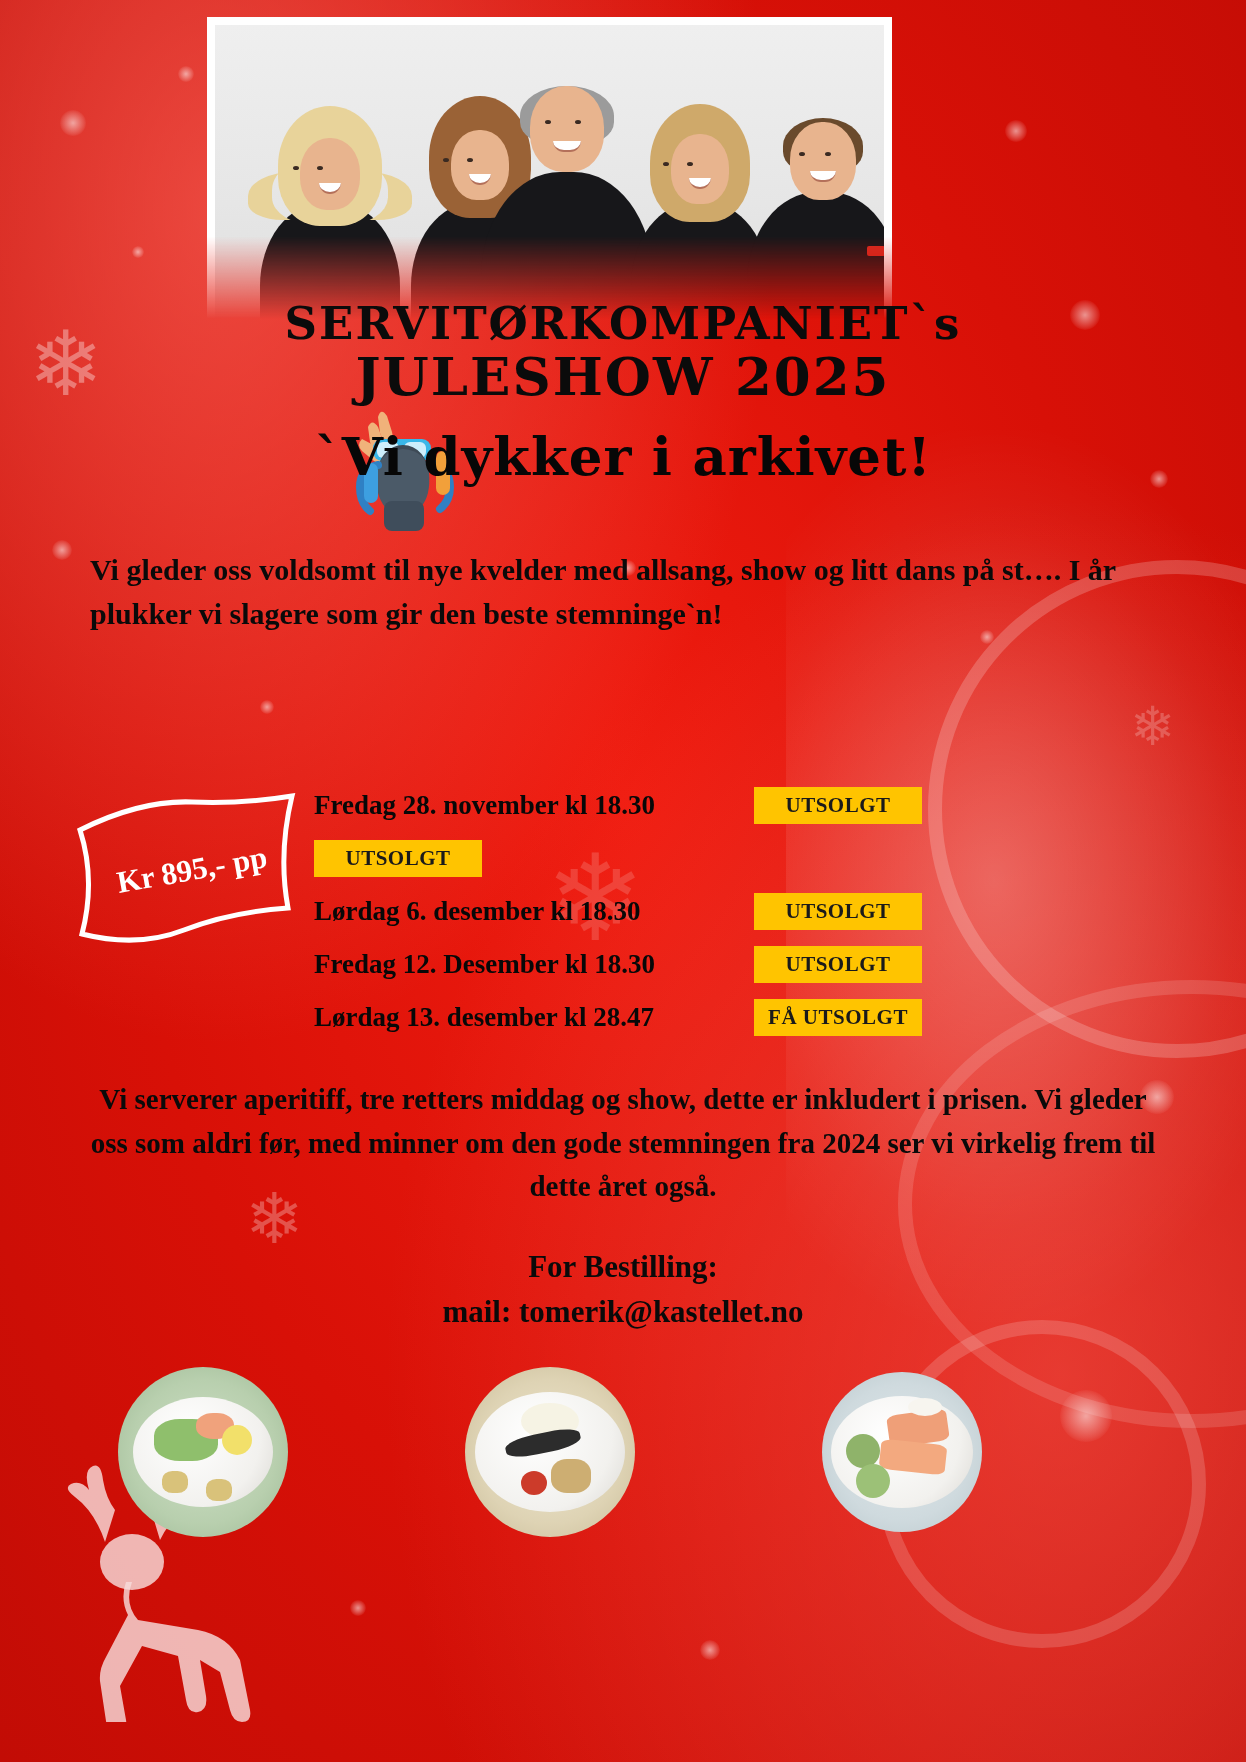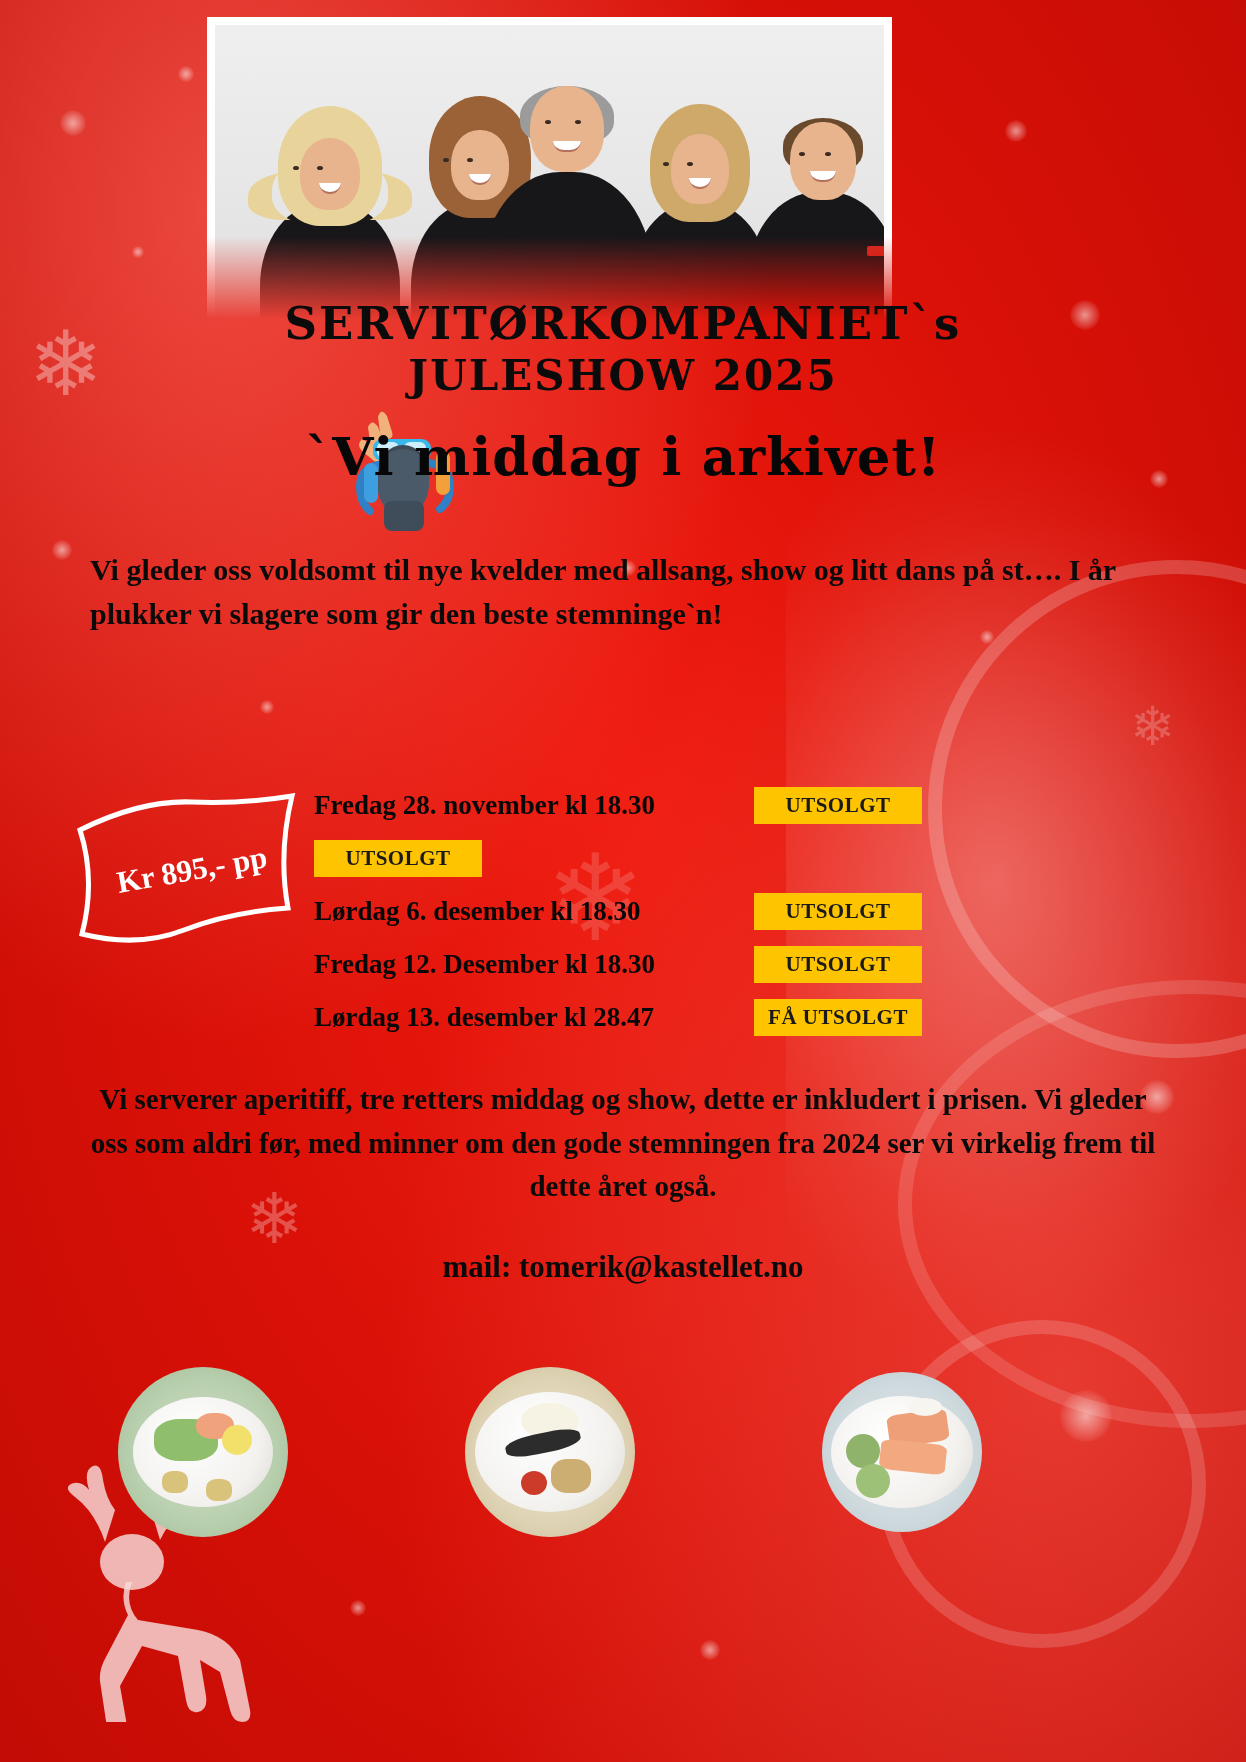--- a/index.html
+++ b/index.html
@@ -138,21 +138,21 @@
   }
   .title-1, .title-2 {
     font-family: "DejaVu Serif", serif;
     font-weight: bold;
     color: #0b0b0b;
     letter-spacing: 2px;
     line-height: 1.06;
     text-align: center;
   }
   .title-1 { font-size: 45px; }
-  .title-2 { font-size: 42px; margin-top: 6px;}
+  .title-2 { font-size: 53px; }
 
   .title-3 {
     position: absolute;
     left: 0; right: 0;
     top: 425px;
     text-align: center;
     font-family: "DejaVu Serif", serif;
     font-weight: bold;
     font-size: 53px;
     color: #070707;
@@ -401,21 +401,21 @@
       <ellipse cx="85" cy="70" rx="26" ry="30" fill="#3e4a56"></ellipse>
       <path d="M85 44 q-24 2-26 24 q-2 22 8 34 l36 0 q10-12 8-34 q-2-22-26-24 z" fill="#4b5a68"></path>
       <rect x="66" y="96" width="40" height="30" rx="8" fill="#3f4d5b"></rect>
       <path d="M60 60 q-18 4-18 22 q0 16 10 24" stroke="#2f80c4" stroke-width="8" fill="none" stroke-linecap="round"></path>
       <path d="M112 58 q20 4 20 24 q0 14-10 22" stroke="#2f80c4" stroke-width="8" fill="none" stroke-linecap="round"></path>
       <rect x="118" y="46" width="14" height="44" rx="7" fill="#f2a03a"></rect>
       <rect x="46" y="58" width="14" height="40" rx="7" fill="#3d9fe0"></rect>
     </g>
   </svg>
 
-  <div class="title-3">`Vi middag i arkivet!</div>
+  <div class="title-3">`Vi dykker i arkivet!</div>
 
   <div class="intro">Vi gleder oss voldsomt til nye kvelder med allsang, show og litt dans på st…. I år plukker vi slagere som gir den beste stemninge`n!</div>
 
 
   <div class="price-tag">
     <svg viewBox="0 0 245 160" width="245" height="160">
       <path d="M18 40 q60-30 112-28 q52 2 100 -6 q-14 58 -4 112 q-58 4 -104 22 q-46 18 -102 4 q14-54 -2-104 z" fill="none" stroke="#ffffff" stroke-width="5"></path>
     </svg>
     <div class="price-text">Kr 895,- pp</div>
   </div>
@@ -438,20 +438,21 @@
     </div>
     <div class="date-row">
       <div class="date-text">Lørdag 13. desember kl 28.47</div>
       <div class="badge">FÅ UTSOLGT</div>
     </div>
   </div>
 
   <div class="servering">Vi serverer aperitiff, tre retters middag og show, dette er inkludert i prisen. Vi gleder oss som aldri før, med minner om den gode stemningen fra 2024 ser vi virkelig frem til dette året også.</div>
 
   <div class="booking">
+    <div>For Bestilling:</div>
     <div>mail: tomerik@kastellet.no</div>
   </div>
 
   <div class="food food1">
     <div class="plate" style="width:140px; height:110px;"></div>
     <div class="blob" style="left:36px; top:52px; width:64px; height:42px; background:#8fbf6c; border-radius:40%;"></div>
     <div class="blob" style="left:78px; top:46px; width:38px; height:26px; background:#f0a27c; border-radius:45%;"></div>
     <div class="blob" style="left:104px; top:58px; width:30px; height:30px; background:#f2e06a; border-radius:50%;"></div>
     <div class="blob" style="left:44px; top:104px; width:26px; height:22px; background:#d9c27a; border-radius:40%;"></div>
     <div class="blob" style="left:88px; top:112px; width:26px; height:22px; background:#d9c27a; border-radius:40%;"></div>

